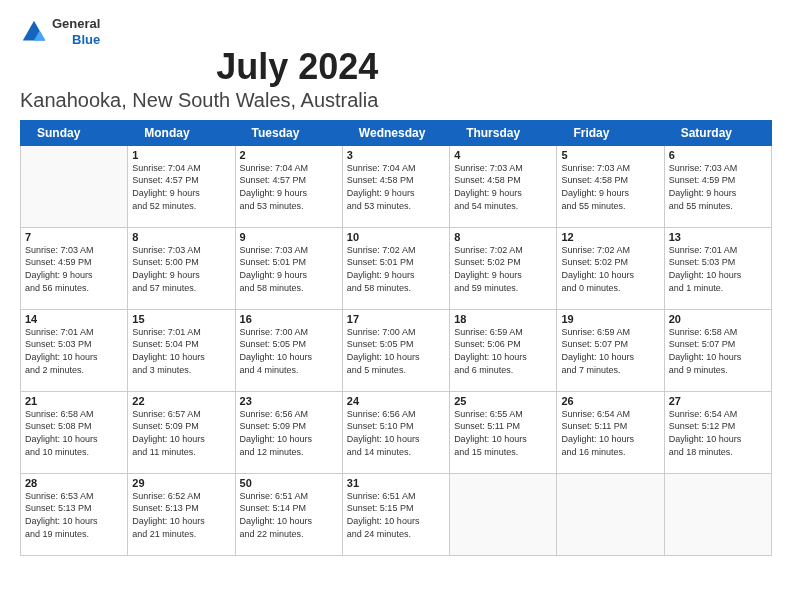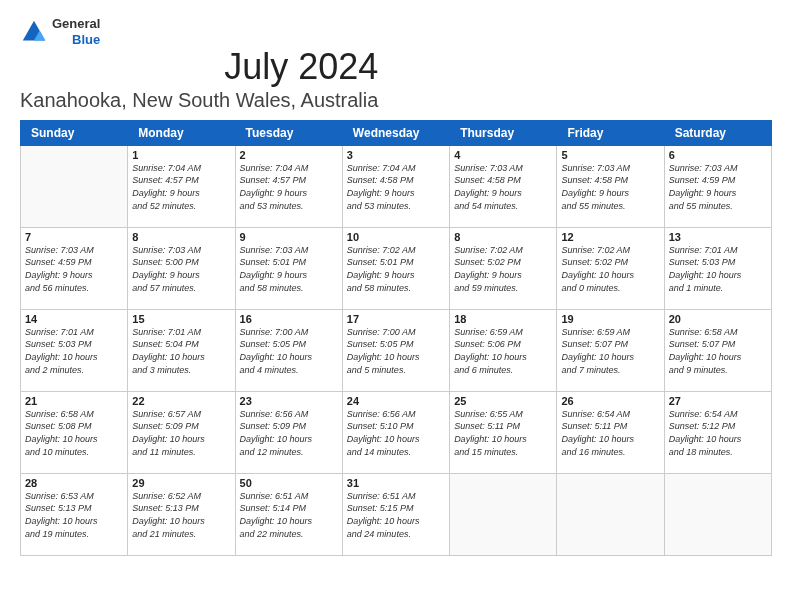--- a/index.html
+++ b/index.html
@@ -39,40 +39,40 @@
     .logo-text .blue { color: #1565c0; margin-left: 20px; }
     .logo-icon {
       width: 28px;
       height: 28px;
     }
     .title-block {
       text-align: right;
     }
     .month-title {
       font-size: 36px;
-      font-weight: normal;
+      font-weight: bold;
       color: #222;
       line-height: 1.1;
     }
     .location-title {
       font-size: 20px;
       color: #444;
       margin-top: 2px;
     }
     .calendar {
       width: 100%;
       border-collapse: collapse;
       table-layout: fixed;
     }
     .calendar th {
       background: #1565c0;
       color: #fff;
       font-size: 12px;
       font-weight: bold;
-      padding: 5px 10px;
+      padding: 5px 16px;
       text-align: left;
       border: 1px solid #1565c0;
     }
     .calendar td {
       border: 1px solid #ccc;
       vertical-align: top;
       padding: 3px 4px;
       font-size: 9.5px;
       color: #333;
       height: 82px;
@@ -84,21 +84,20 @@
       font-size: 11px;
       font-weight: bold;
       color: #222;
       display: block;
       margin-bottom: 1px;
     }
     .day-info {
       font-size: 9px;
       color: #333;
       line-height: 1.4;
-      font-style: italic;
     }
   </style>
 </head>
 <body>
 
 <div class="page">
   <div class="header">
     <div class="logo">
       <svg class="logo-icon" viewBox="0 0 40 40">
         <polygon points="20,4 36,32 4,32" fill="#1565c0"></polygon>

